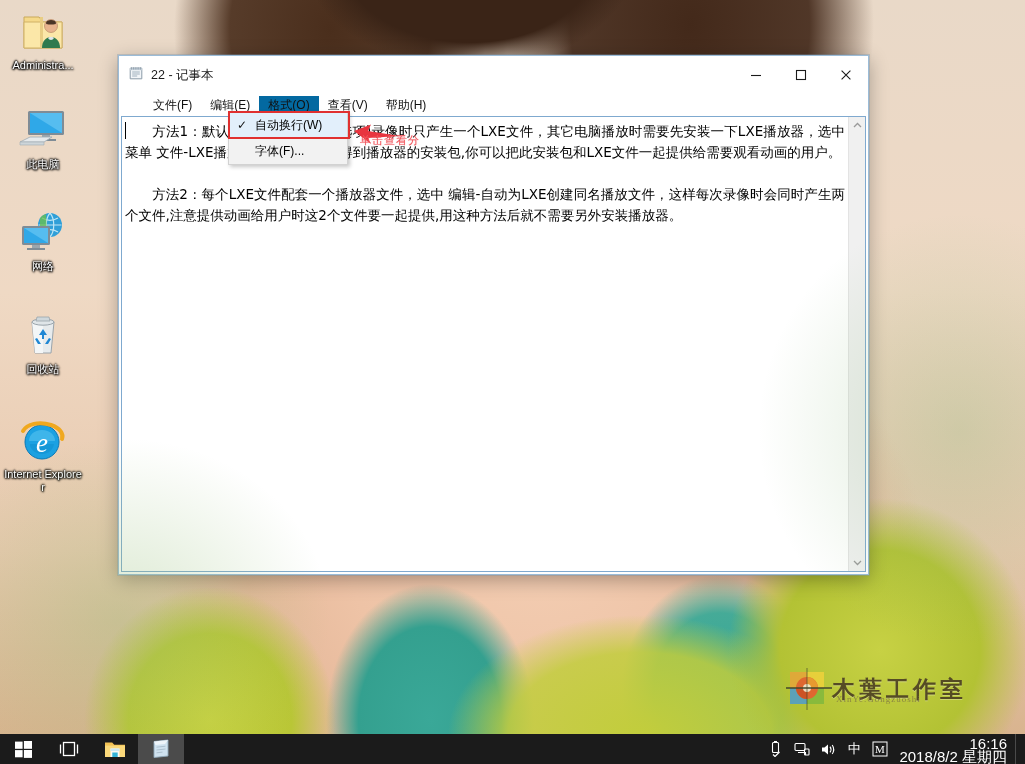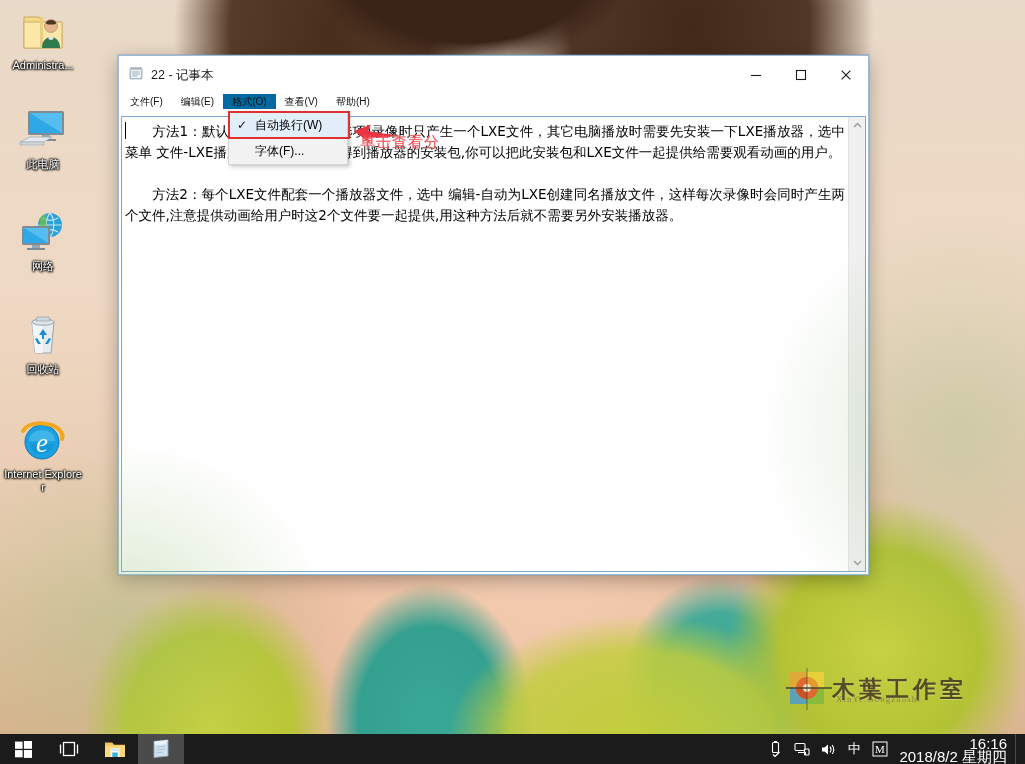--- a/index.html
+++ b/index.html
@@ -65,22 +65,22 @@
   }
   #tbar .ticon{ margin-left:9px; margin-right:7px; }
   #ttl{ font-size:12.5px; color:#1a1a1a; }
   .wbtns{ position:absolute; right:0; top:0; height:38px; display:flex; }
   .wbtn{
     width:45px; height:38px; display:flex; align-items:center; justify-content:center;
     cursor:default;
   }
 
   #menubar{
-    height:21px; background:#fff; display:flex; align-items:flex-start;
-    padding-left:2px; font-size:10px; position:relative; z-index:30;
+    height:21px; background:#fff; display:flex; align-items:center;
+    padding-left:25px; font-size:12px; position:relative; z-index:30;
   }
   .mitem{
     padding:1px 9px 0 9px; display:flex; align-items:center; color:#111;
     cursor:default; white-space:nowrap;
   }
   .mitem.open{ background:#0369a1; }
 
   #editor{
     position:absolute; left:2px; right:2px; top:60px; bottom:2px;
     border:1px solid #7fa9cf; background:#fff; overflow:hidden;
@@ -116,21 +116,21 @@
   .ddrow.hl{ background:#e2effb; }
   #hlbox{
     position:absolute; left:-1px; top:-1px; width:122px; height:28px;
     border:2px solid #e03030; pointer-events:none; z-index:61;
   }
 
   
   #arrow{ position:absolute; left:352px; top:122px; z-index:62; }
   #annot{
     position:absolute; left:360px; top:133px; z-index:62;
-    color:#f1545a; font-size:15px; letter-spacing:1px;
+    color:#f1545a; font-size:11px; letter-spacing:1px;
     font-family:"DejaVu Sans","Liberation Sans",sans-serif;
     text-shadow:0 0 1px rgba(241,84,90,.5);
   }
 
   
   #wm{
     position:absolute; left:786px; top:668px; z-index:5;
     display:flex; align-items:center; opacity:.82;
   }
   #wm .wtxt{

